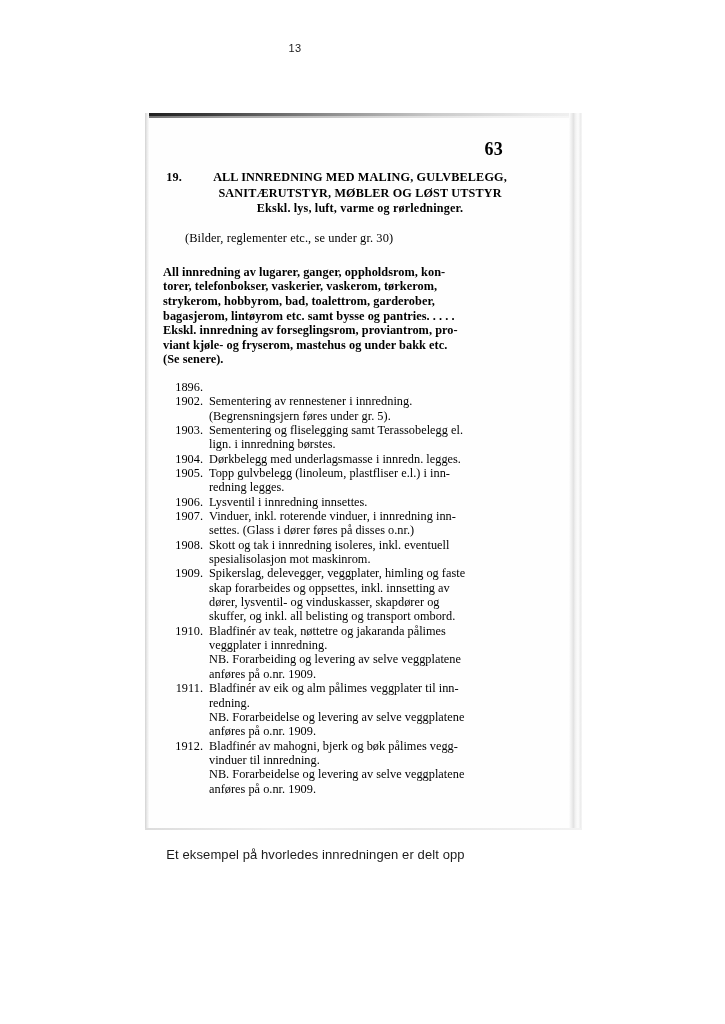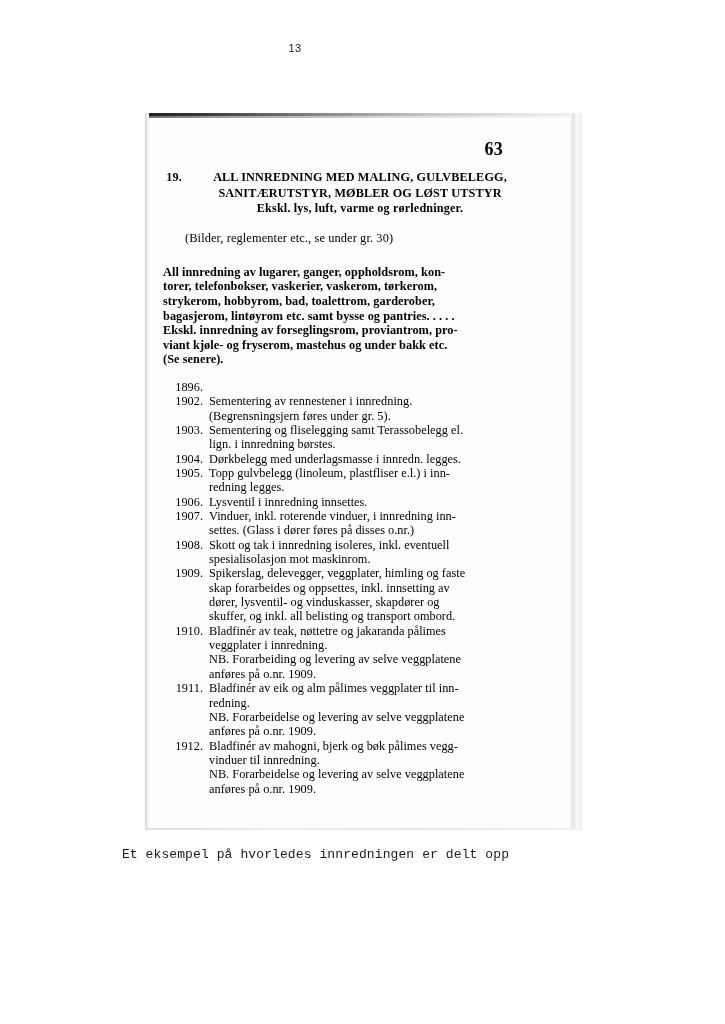--- a/index.html
+++ b/index.html
@@ -181,21 +181,21 @@
     white-space: nowrap;
   }
 
   
   .caption {
     position: absolute;
     left: 0;
     top: 847px;
     width: 631px;
     text-align: center;
-    font-family: Liberation Mono, monospace;
+    font-family: Liberation Sans, sans-serif;
     font-size: 13px;
     color: #1b1b1b;
     letter-spacing: 0.1px;
   }
 </style>
 </head>
 <body>
 
 <div class="folio">13</div>
 

